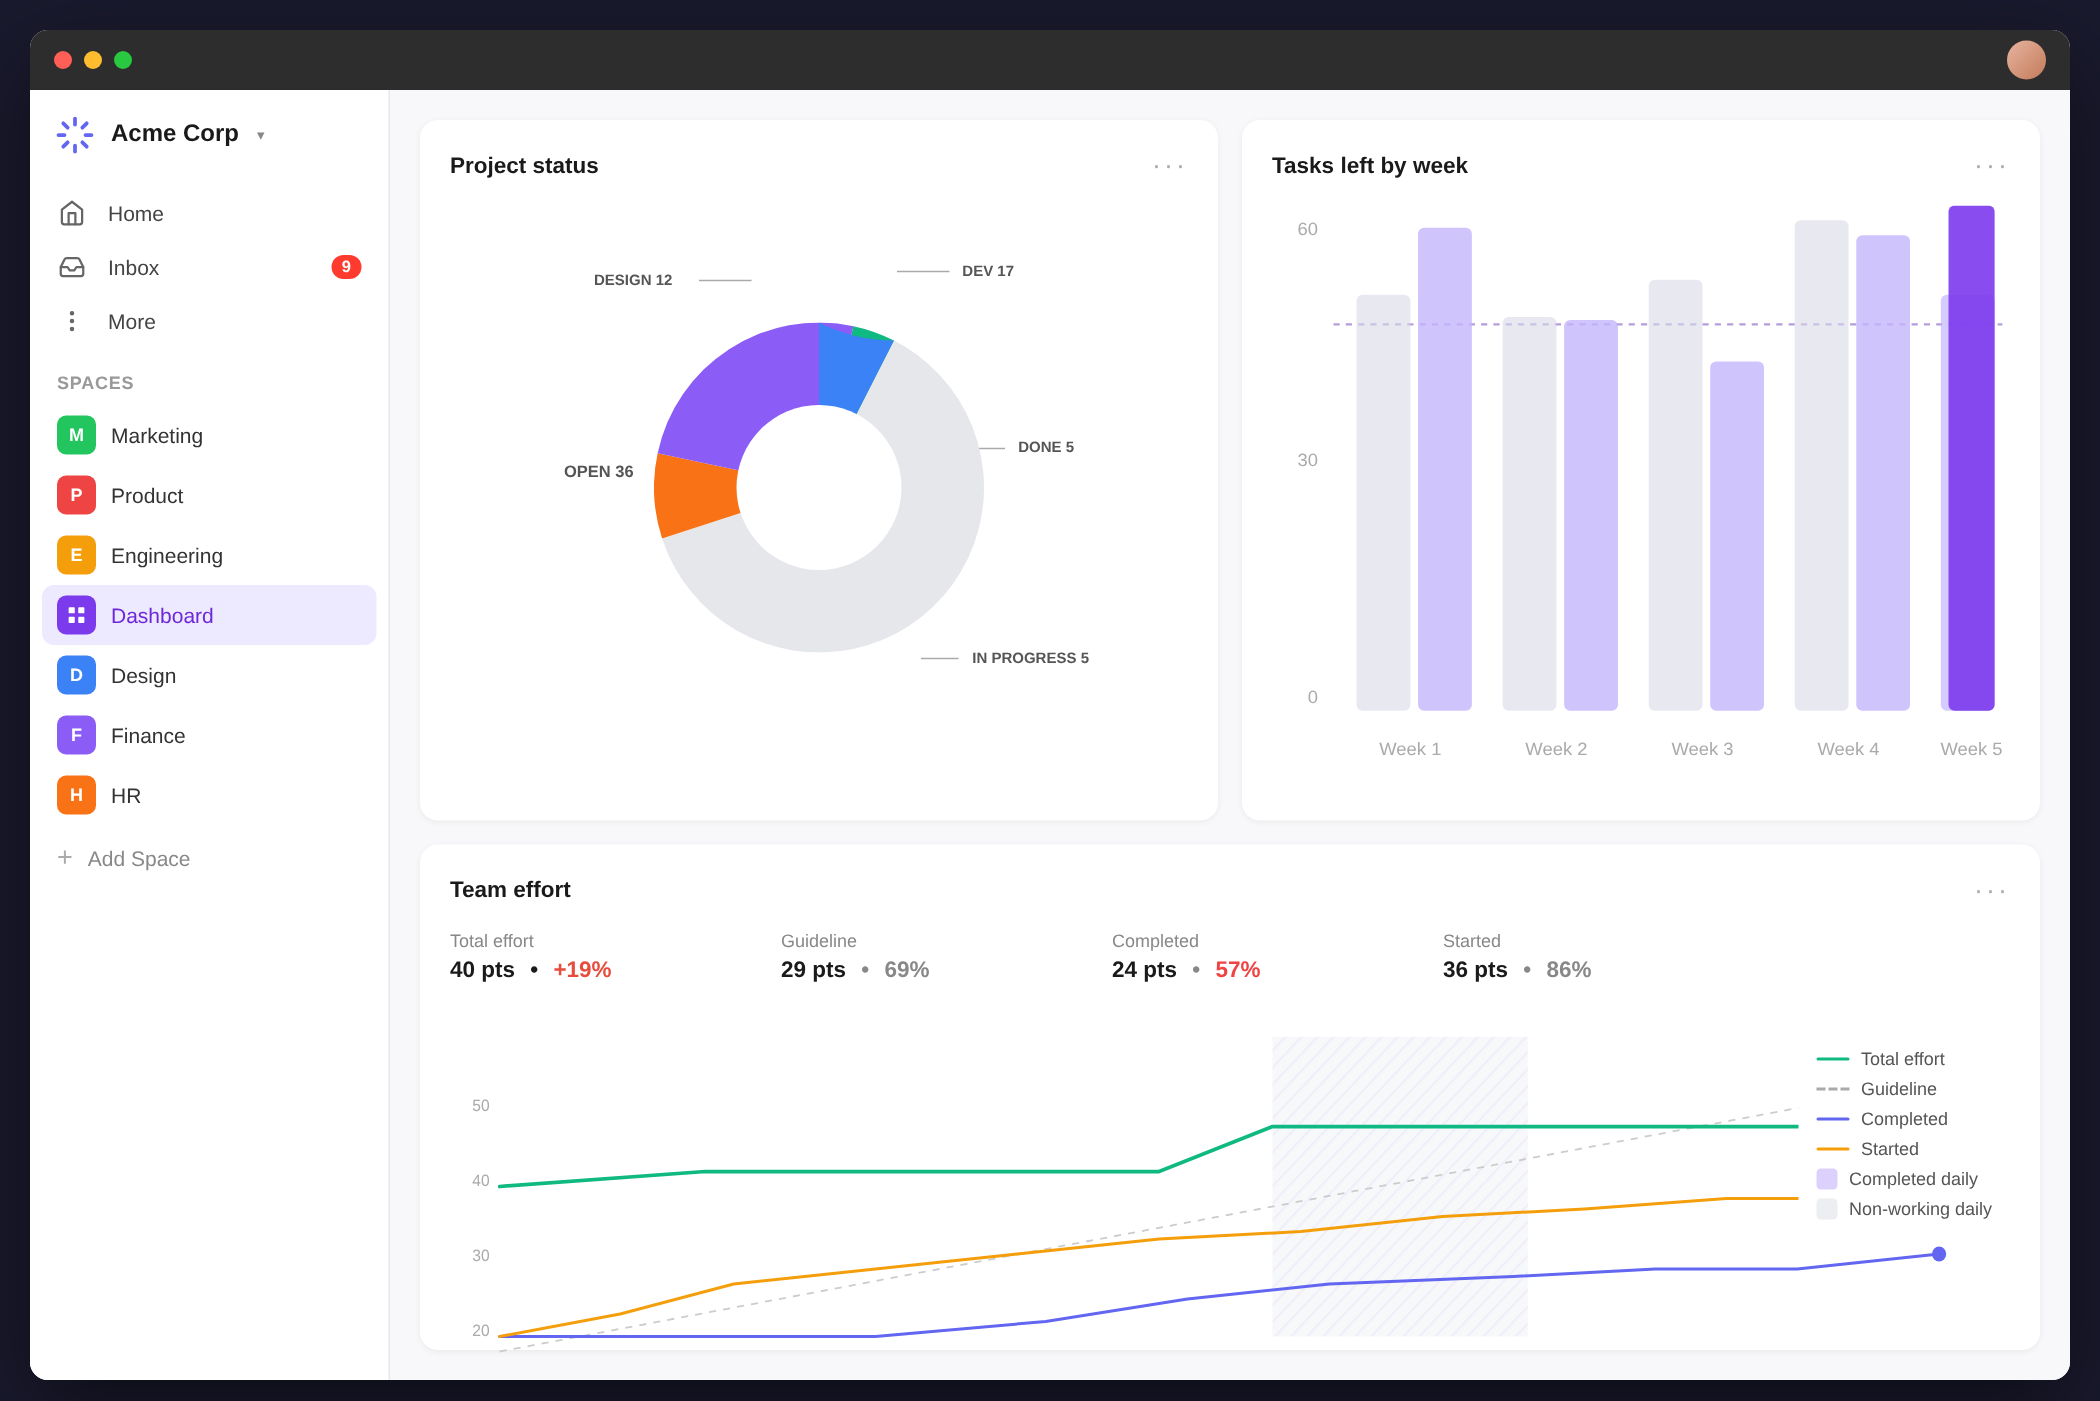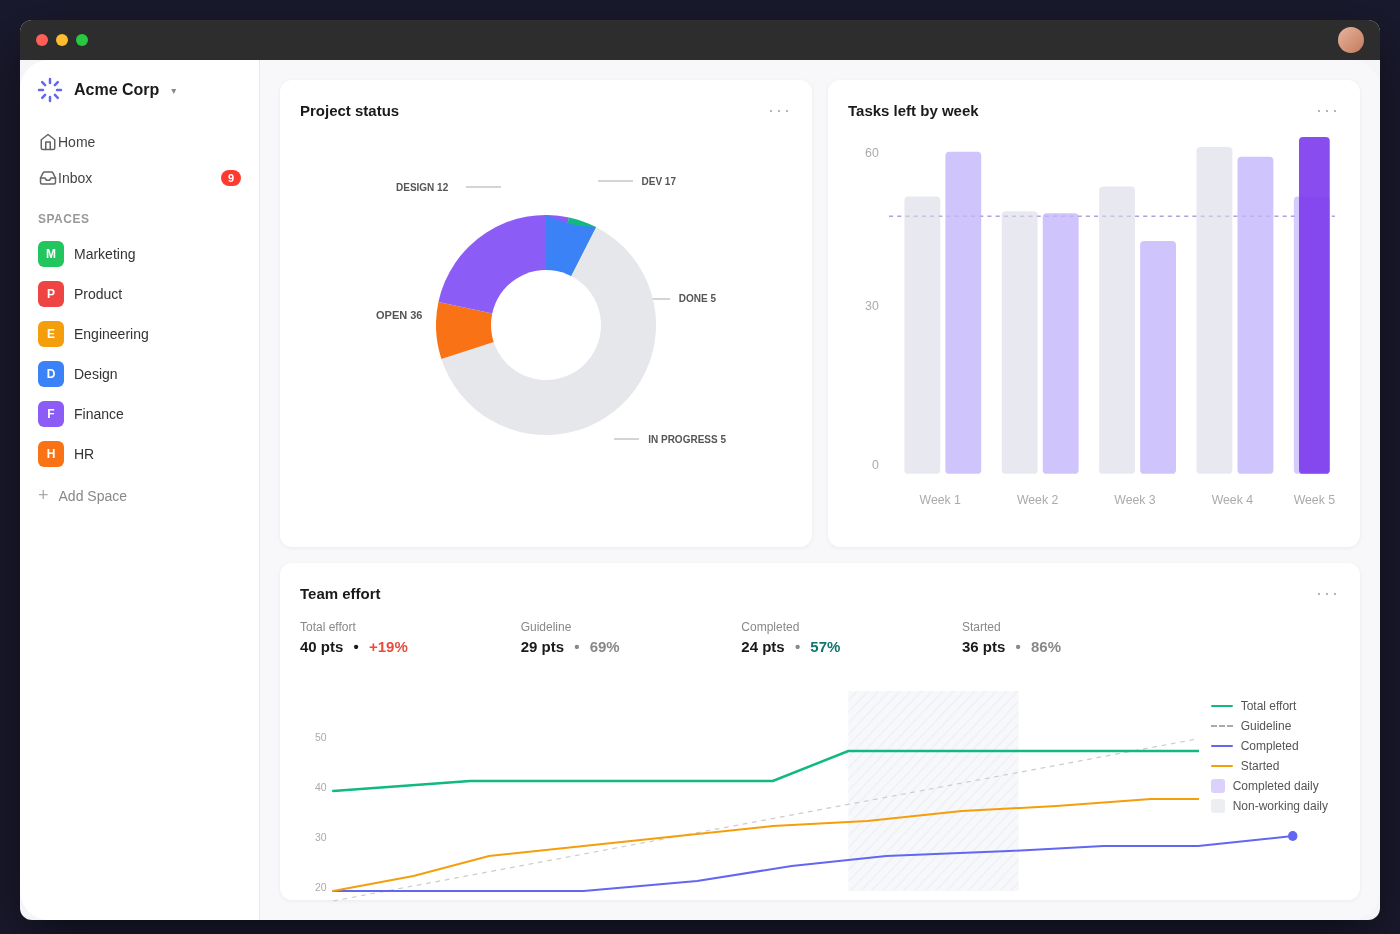--- a/index.html
+++ b/index.html
@@ -39,21 +39,20 @@
     .dot-green { background: #28c840; }
     .titlebar-avatar {
       margin-left: auto;
       width: 26px; height: 26px; border-radius: 50%;
       background: linear-gradient(135deg, #e8b4a0, #c27b5a);
     }
     .app-body {
       display: flex;
       flex: 1;
       overflow: hidden;
-      border-radius: 29px;
     }
     
     .sidebar {
       width: 240px;
       background: #ffffff;
       border-right: 1px solid #e8e8e8;
       display: flex;
       flex-direction: column;
       padding: 16px 0;
       flex-shrink: 0;
@@ -78,21 +77,21 @@
       font-size: 10px;
       color: #888;
       margin-left: 2px;
     }
     .sidebar-nav {
       padding: 0 8px;
     }
     .nav-item {
       display: flex;
       align-items: center;
-      gap: 0;
+      gap: 14px;
       padding: 8px 10px;
       border-radius: 8px;
       cursor: pointer;
       color: #444;
       font-size: 14px;
       position: relative;
     }
     .nav-icon {
       width: 20px; height: 20px;
       display: flex; align-items: center; justify-content: center;
@@ -320,35 +319,56 @@
         <div class="nav-item">
           <span class="nav-icon">
             <svg width="18" height="18" viewBox="0 0 24 24" fill="none" stroke="currentColor" stroke-width="2" stroke-linecap="round" stroke-linejoin="round">
               <polyline points="22 12 16 12 14 15 10 15 8 12 2 12"></polyline>
               <path d="M5.45 5.11L2 12v6a2 2 0 002 2h16a2 2 0 002-2v-6l-3.45-6.89A2 2 0 0016.76 4H7.24a2 2 0 00-1.79 1.11z"></path>
             </svg>
           </span>
           <span>Inbox</span>
           <span class="badge">9</span>
         </div>
+        <div class="nav-item">
+          <span class="nav-icon">
+            <svg width="18" height="18" viewBox="0 0 24 24" fill="none" stroke="currentColor" stroke-width="2" stroke-linecap="round" stroke-linejoin="round">
+              <circle cx="12" cy="12" r="1"></circle>
+                <circle cx="12" cy="5" r="1"></circle>
+                <circle cx="12" cy="19" r="1"></circle>
+            </svg>
+          </span>
+          <span>More</span>
+        </div>
       </div>
 
       <div class="spaces-header">Spaces</div>
 
       <div class="space-item">
         <div class="space-dot" style="background:#22c55e">M</div>
         <span>Marketing</span>
       </div>
       <div class="space-item">
         <div class="space-dot" style="background:#ef4444">P</div>
         <span>Product</span>
       </div>
       <div class="space-item">
         <div class="space-dot" style="background:#f59e0b">E</div>
         <span>Engineering</span>
+      </div>
+      <div class="space-item active">
+        <div class="space-icon-wrapper">
+          <svg width="14" height="14" viewBox="0 0 24 24" fill="white">
+            <rect x="3" y="3" width="7" height="7" rx="1"></rect>
+              <rect x="14" y="3" width="7" height="7" rx="1"></rect>
+            <rect x="3" y="14" width="7" height="7" rx="1"></rect>
+              <rect x="14" y="14" width="7" height="7" rx="1"></rect>
+          </svg>
+        </div>
+        <span>Dashboard</span>
       </div>
       <div class="space-item">
         <div class="space-dot" style="background:#3b82f6">D</div>
         <span>Design</span>
       </div>
       <div class="space-item">
         <div class="space-dot" style="background:#8b5cf6">F</div>
         <span>Finance</span>
       </div>
       <div class="space-item">
@@ -488,21 +508,21 @@
               <span>29 pts</span>
               <span style="margin-left:6px; color:#888;">•</span>
               <span style="margin-left:6px; color:#888; font-weight:600;">69%</span>
             </div>
           </div>
           <div class="metric-item">
             <div class="metric-label">Completed</div>
             <div class="metric-value">
               <span>24 pts</span>
               <span style="margin-left:6px; color:#888;">•</span>
-              <span style="margin-left:6px; color:#0f766e; font-weight:600;">57%</span>
+              <span style="margin-left:6px; color:#ef4444; font-weight:600;">57%</span>
             </div>
           </div>
           <div class="metric-item">
             <div class="metric-label">Started</div>
             <div class="metric-value">
               <span>36 pts</span>
               <span style="margin-left:6px; color:#888;">•</span>
               <span style="margin-left:6px; color:#888; font-weight:600;">86%</span>
             </div>
           </div>

